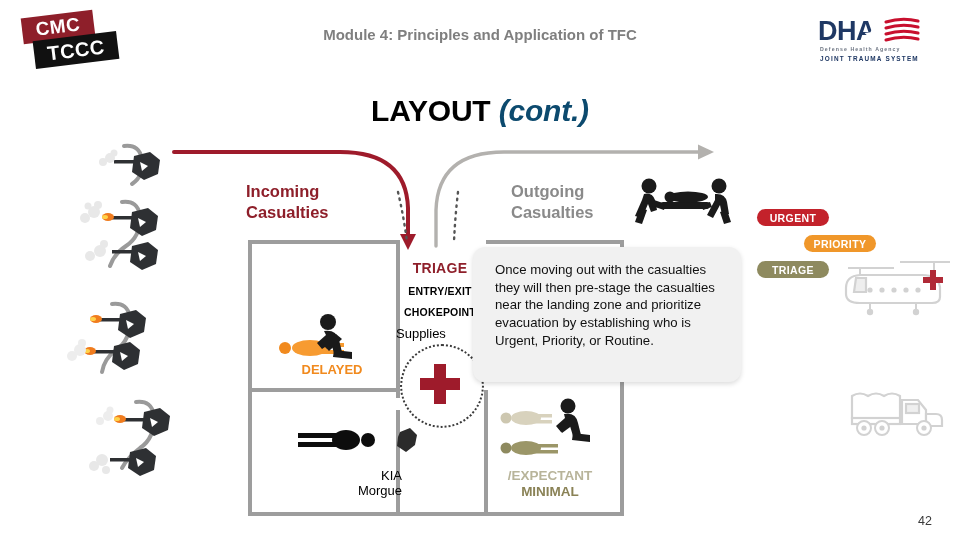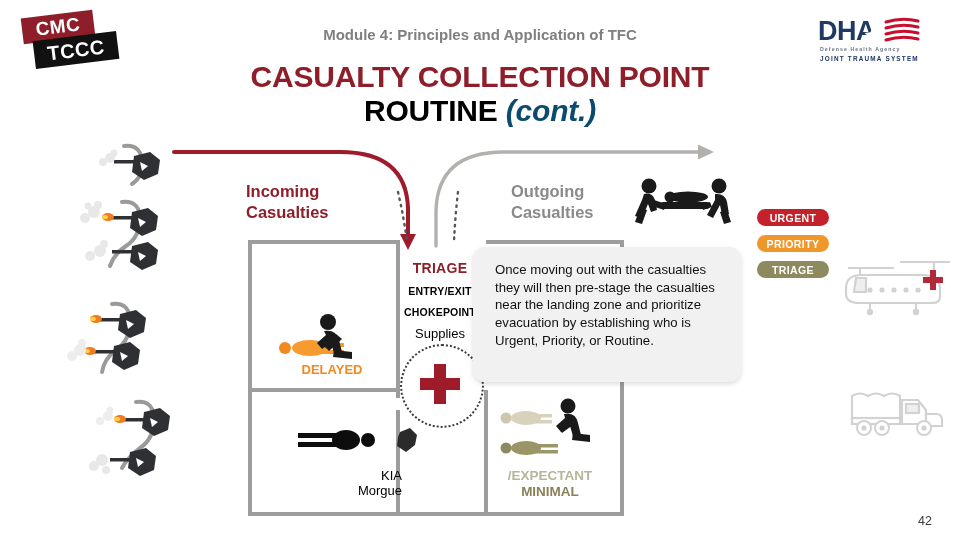--- a/index.html
+++ b/index.html
@@ -159,21 +159,21 @@
     font-size: 13.5px;
   }
   #minimal-word { color: #8a8256; display: block; }
   #expectant-word { color: #b8b49a; display: block; }
 
   #label-supplies {
     position: absolute;
     left: 148px;
     top: 86px;
     width: 88px;
-    text-align: center;
+    text-align: left;
     font-size: 13px;
     color: #000000;
   }
 
   #triage-block {
     position: absolute;
     left: 140px;
     top: 20px;
     width: 104px;
     text-align: center;
@@ -305,22 +305,22 @@
         <path d="M68 24 Q84 19 100 23"></path>
       </g>
     </svg>
     <div id="dha-sub1">Defense Health Agency</div>
     <div id="dha-sub2">JOINT TRAUMA SYSTEM</div>
   </div>
 
   <div id="module-line">Module 4: Principles and Application of TFC</div>
 
   <div id="main-title">
-    <span>CASUALTY COLLECTION POINT</span><br>
-    <span id="title-line2">ROUTINE</span>
+    <br>
+    <span id="title-line2">LAYOUT</span>
     <span id="title-cont">(cont.)</span>
   </div>
 
   <div class="abs" style="left:60px; top:138px; width:130px; height:390px;">
     <svg width="130" height="390" viewBox="0 0 130 390">
       <g id="scene-group">
 
         <g transform="translate(40,0)">
           <path d="M24 8 q16 -2 18 14 q2 16 -10 24" stroke="#9a9a9a" stroke-width="4" fill="none" stroke-linecap="round"></path>
           <path d="M34 18 l16 -4 l10 8 l-2 14 l-14 6 l-12 -8 z" fill="#2e3033"></path>
@@ -536,21 +536,21 @@
   </div>
 
   <div id="callout">
     <div id="callout-text">Once moving out with the casualties they will then pre-stage the casualties near the landing zone and prioritize evacuation by establishing who is Urgent, Priority, or Routine.</div>
   </div>
 
   <div id="badges">
     <div class="badge" style="background:#c3222b;text-align:center;">
       <span>URGENT</span>
     </div>
-    <div class="badge" style="background:#f0972a;">
+    <div class="badge" style="background:#f0972a;margin-left:47px;">
       <span>PRIORITY</span>
     </div>
     <div class="badge" style="background:#8e8a5f;">
       <span>TRIAGE</span>
     </div>
   </div>
 
   <div class="abs" style="left:838px; top:258px; width:116px; height:62px;">
     <svg width="116" height="62" viewBox="0 0 116 62">
       <g stroke="#d2d2d2" stroke-width="2.2" fill="#ffffff">

